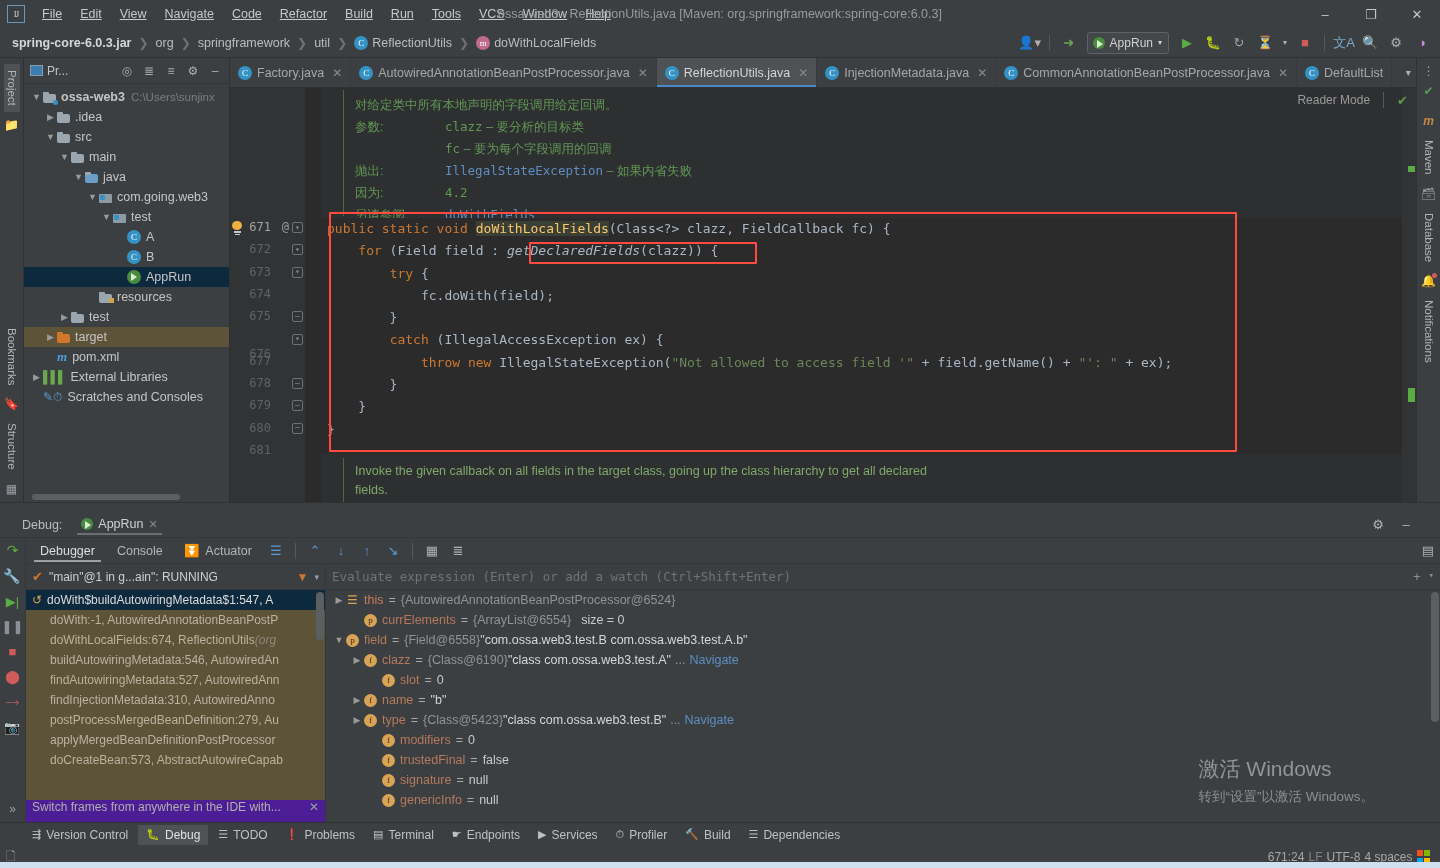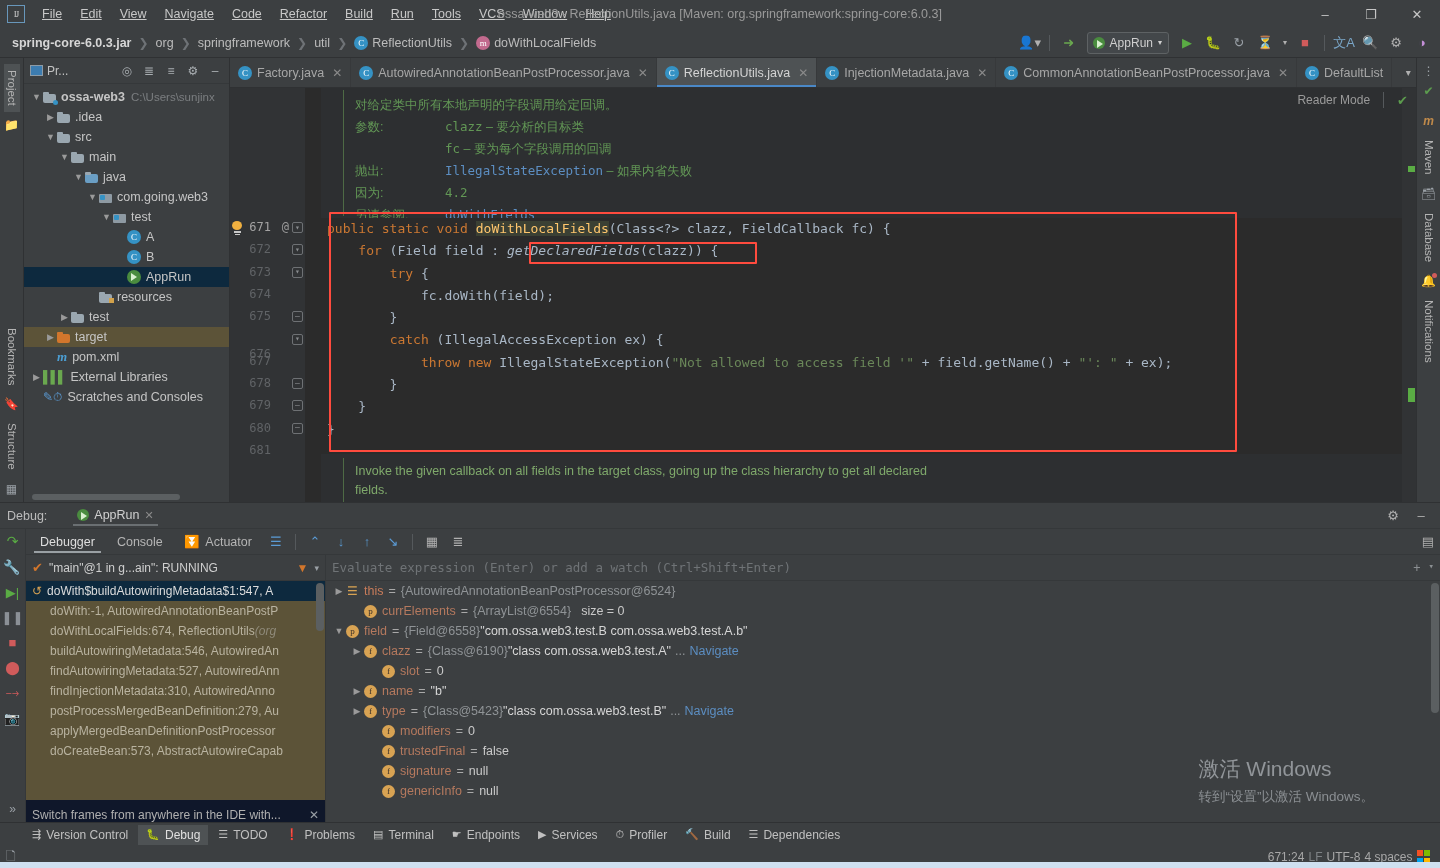--- a/index.html
+++ b/index.html
@@ -218,22 +218,22 @@
     display: flex; flex-direction: column; align-items: center;
     border-left: 1px solid #2f3133; padding-top: 4px;
   }
 
   
   .debugpanel {
     height: 320px; flex: 0 0 320px; background: #3c3f41; display: flex; flex-direction: column;
     border-top: 1px solid #2f3133;
   }
   .dbg-title {
-    height: 26px; flex: 0 0 26px; display: flex; align-items: center; padding: 0 7px;
-    gap: 24px; border-bottom: 1px solid #35383a;
+    height: 26px; flex: 0 0 26px; display: flex; align-items: center; padding: 0 22px;
+    gap: 13px; border-bottom: 1px solid #35383a; margin-top: 9px;
   }
   .dbg-title .lbl { font-size: 12.5px; color: #bcbcbc; }
   .dbg-tabchip {
     display: flex; align-items: center; gap: 5px; font-size: 12.5px; color: #d0d0d0;
     padding: 2px 6px 3px; position: relative;
   }
   .dbg-tabchip:after { content:''; position:absolute; left:2px; right:2px; bottom:-1px; height:2px; background:#6a6f72; }
   .dbg-title-right { margin-left: auto; display: flex; gap: 4px; align-items: center; }
 
   .dbg-body { flex: 1 1 auto; display: flex; min-height: 0; }
@@ -259,22 +259,22 @@
     padding: 0 6px; font-size: 12px; color: #cfcfcf; border-bottom: 1px solid #35383a;
   }
   .frames-list { flex: 1 1 auto; overflow: hidden; position: relative; background: #5c5338; }
   .frame-row {
     height: 20px; display: flex; align-items: center; padding: 0 4px 0 6px;
     font-size: 12px; color: #b9b3a0; white-space: nowrap; overflow: hidden;
   }
   .frame-row.sel { background: #0d293e; color: #dcdcdc; }
   .frame-italic { color: #8f8a7a; font-style: italic; }
   .frames-hint {
-    height: 22px; flex: 0 0 22px; display: flex; align-items: flex-end; gap: 6px;
-    padding: 0 6px; font-size: 12px; color: #b0b0b0; background: #0f172a;
+    height: 22px; flex: 0 0 22px; display: flex; align-items: flex-start; gap: 6px;
+    padding: 0 6px; font-size: 12px; color: #b0b0b0; background: #4c1d95;
   }
   .vars-col { flex: 1 1 auto; display: flex; flex-direction: column; min-width: 0; }
   .eval-bar {
     height: 26px; flex: 0 0 26px; display: flex; align-items: center; padding: 0 6px;
     font-size: 12.5px; color: #6f7376; border-bottom: 1px solid #35383a;
     font-family: "DejaVu Sans Mono", monospace;
   }
   .eval-bar .right { margin-left: auto; display: flex; gap: 8px; color: #8b8f92; font-size: 12px; }
   .vars-list { flex: 1 1 auto; overflow: hidden; position: relative; background: #3c3f41; }
   .var-row { height: 20px; display: flex; align-items: center; font-size: 12.5px; white-space: nowrap; }

